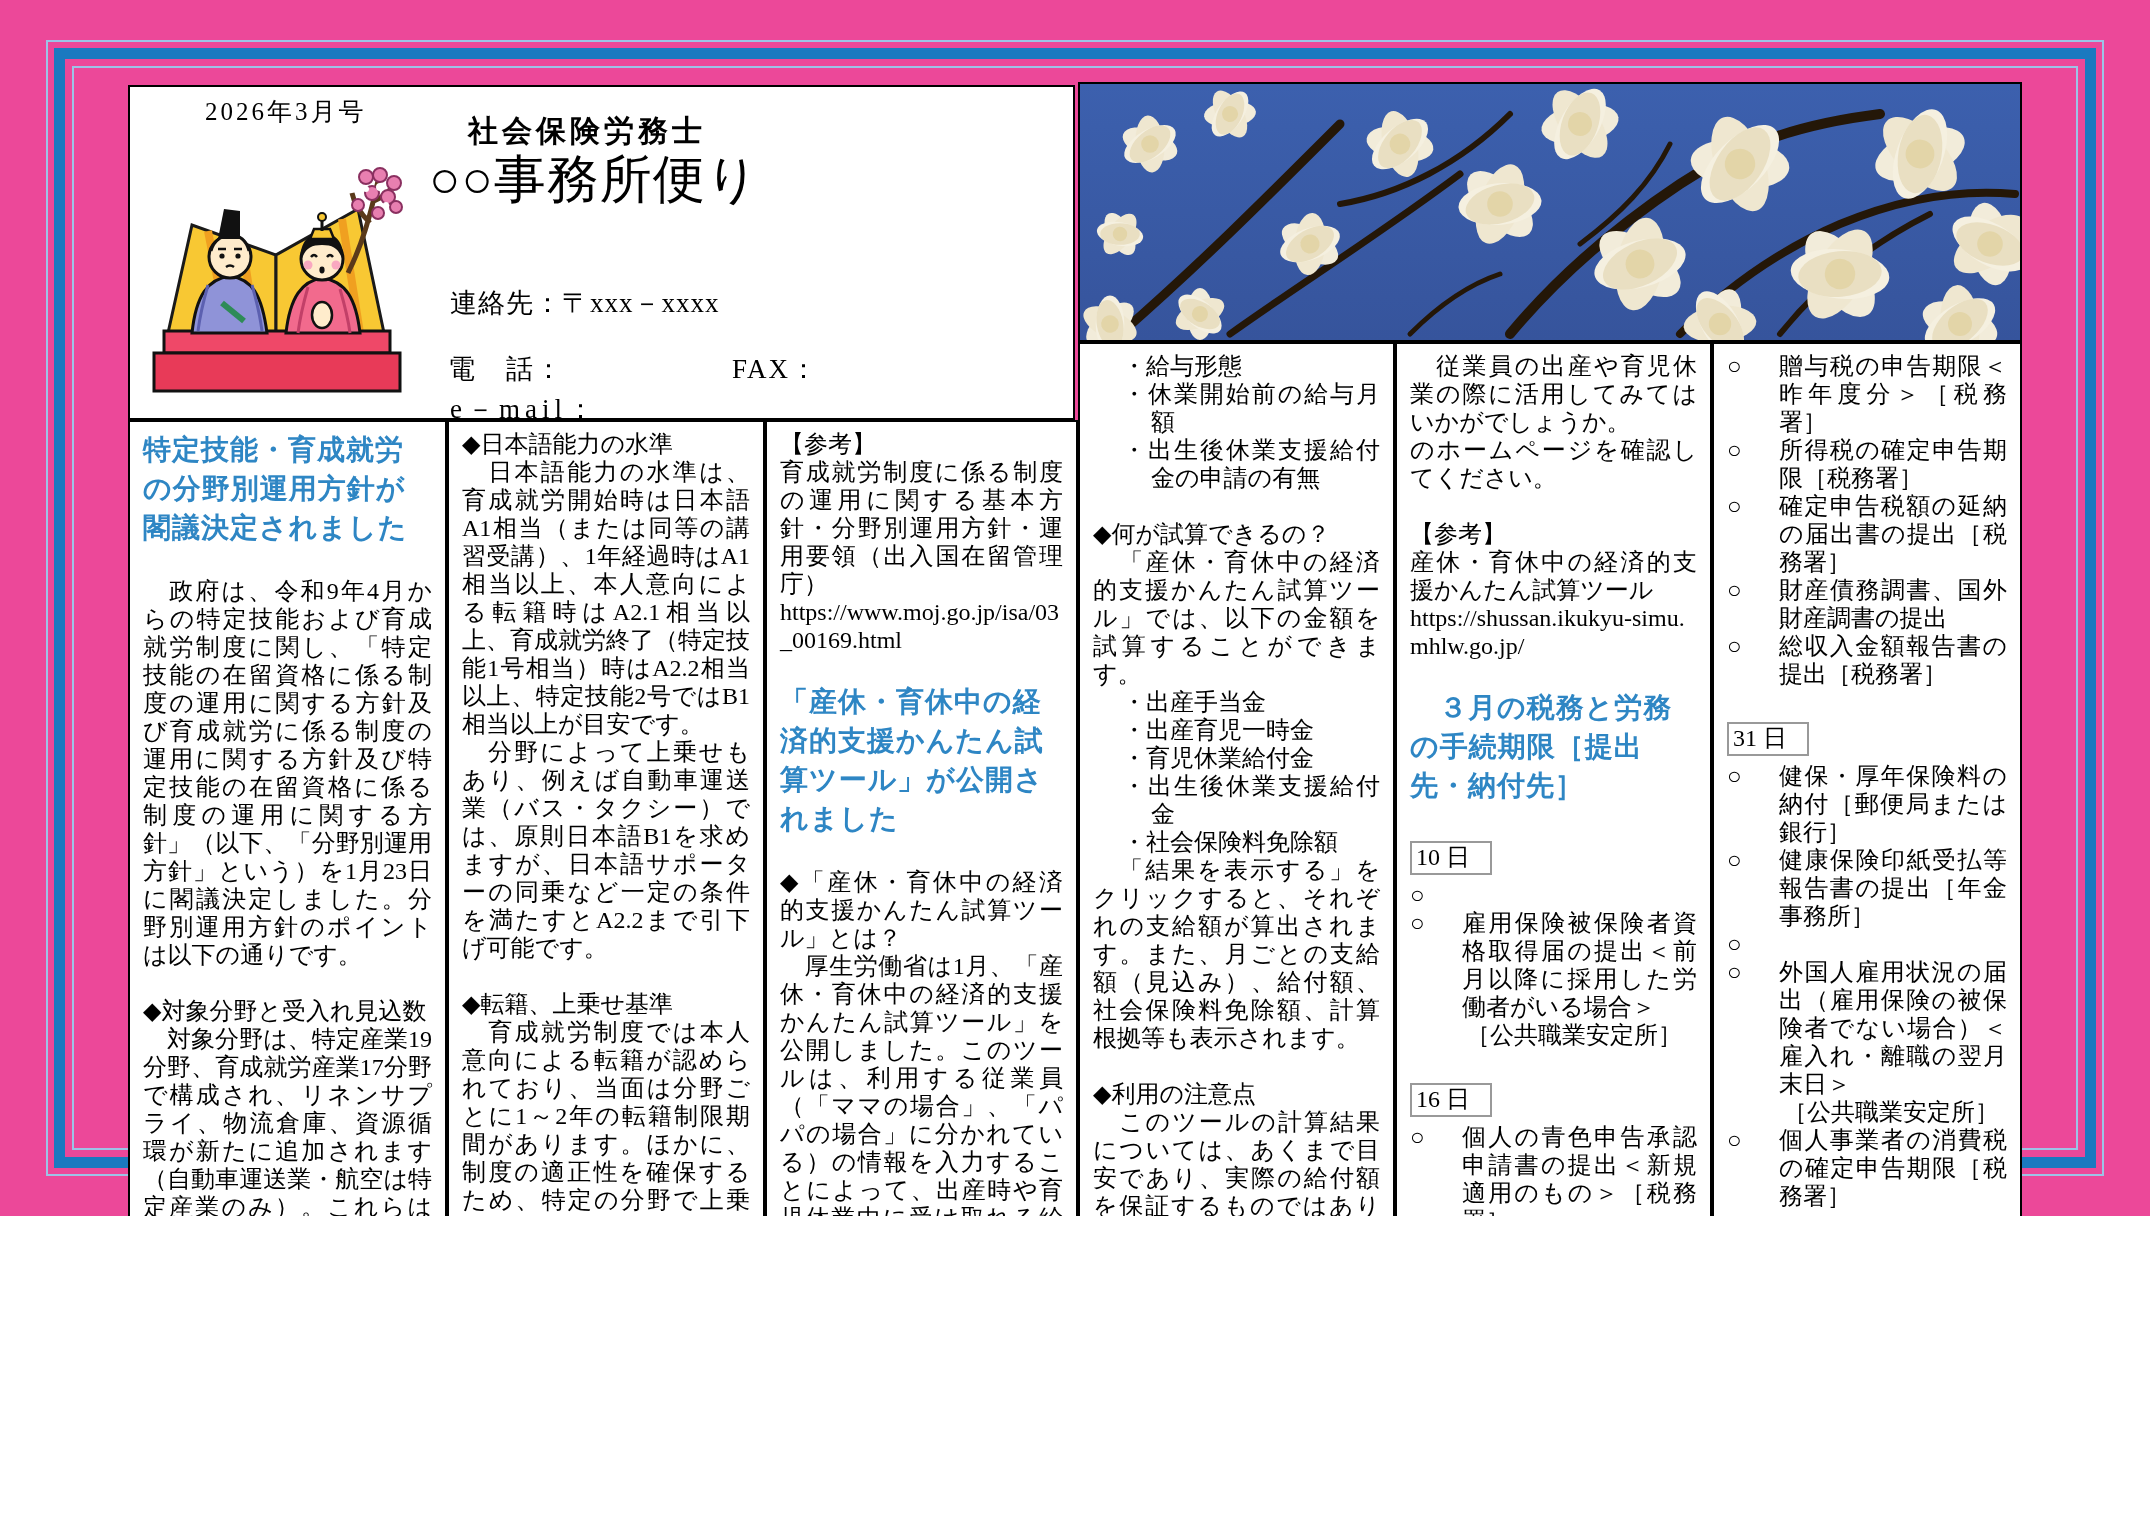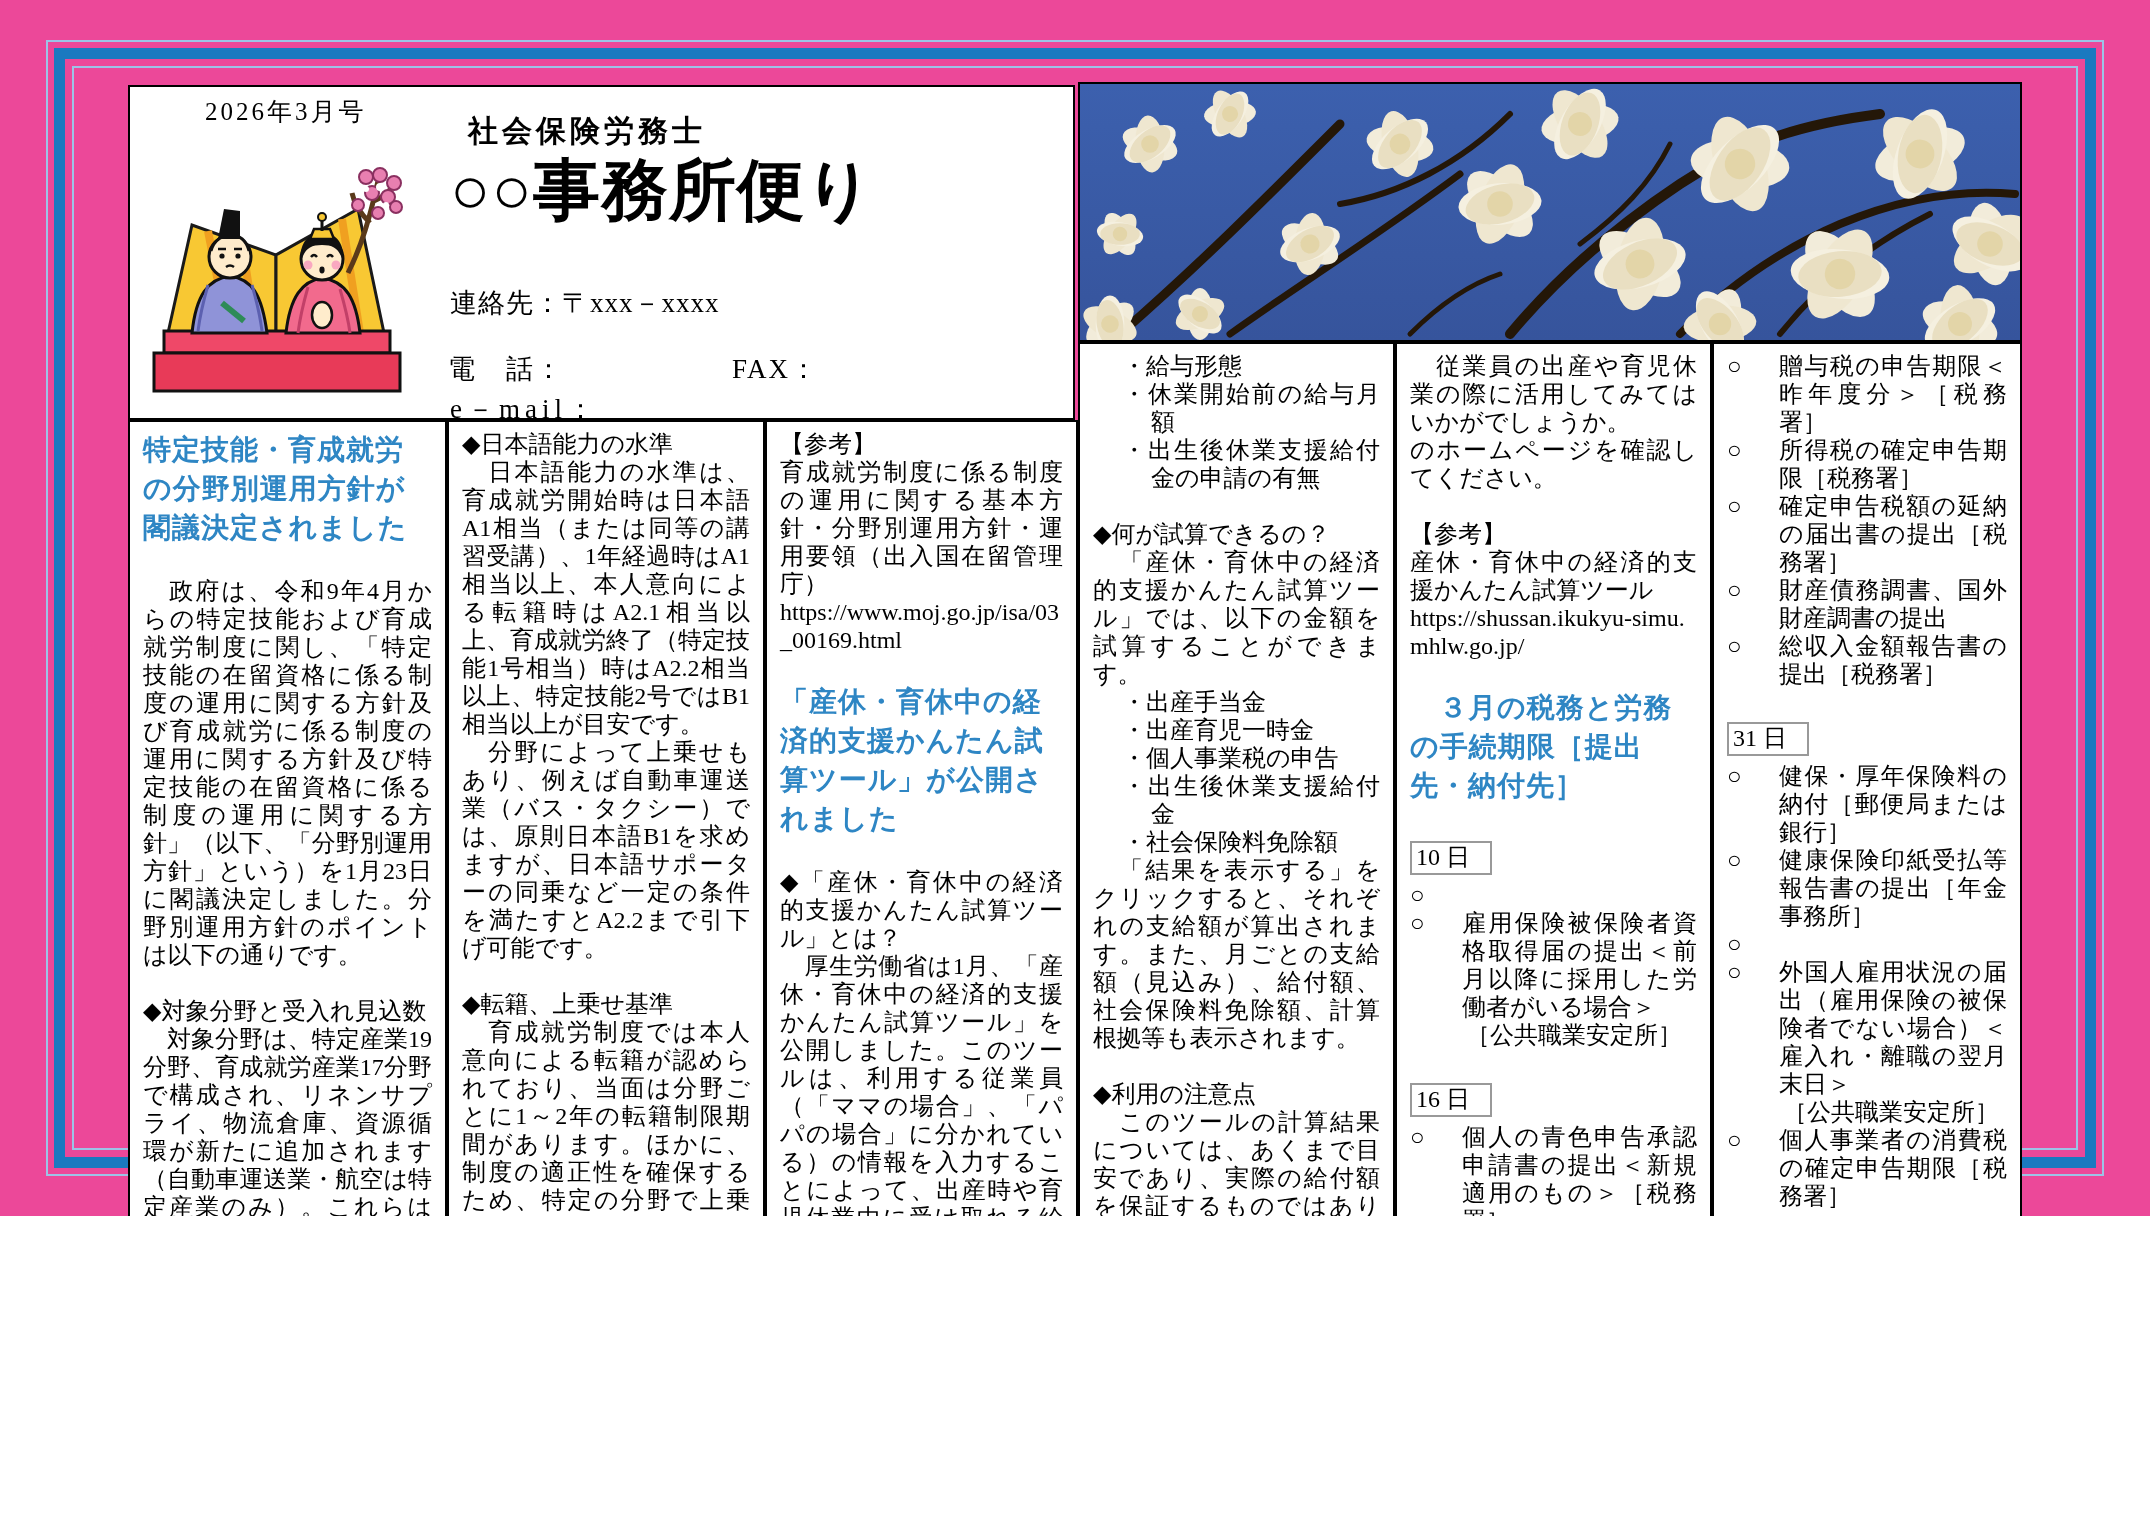--- a/index.html
+++ b/index.html
@@ -19,21 +19,21 @@
   #col2{left:447px; top:420px;width:318px;height:998px;}
   #col3{left:765px; top:420px;width:313px;height:998px;}
   #col4{left:1078px;top:342px;width:317px;height:1076px;}
   #col5{left:1395px;top:342px;width:317px;height:1076px;}
   #col6{left:1712px;top:342px;width:310px;height:1076px;}
 
   
   #issue{position:absolute;left:75px;top:8px;font-size:25px;letter-spacing:3px;}
   #subtitle{position:absolute;left:338px;top:24px;font-size:30px;letter-spacing:4px;
             font-family:"Liberation Sans","DejaVu Sans",sans-serif;font-weight:600;}
-  #title{position:absolute;left:320px;top:58px;font-size:67px;font-weight:700;letter-spacing:1px;
+  #title{position:absolute;left:299px;top:58px;font-size:52px;font-weight:400;letter-spacing:1px;
          font-family:"Liberation Sans","DejaVu Sans",sans-serif;}
   #contact{position:absolute;left:320px;top:198px;font-size:27px;letter-spacing:1px;}
   #phone{position:absolute;left:318px;top:264px;font-size:27px;letter-spacing:2px;}
   #fax{position:absolute;left:602px;top:264px;font-size:27px;letter-spacing:2px;}
   #email{position:absolute;left:320px;top:304px;font-size:27px;letter-spacing:5px;}
   #hina{position:absolute;left:18px;top:66px;width:256px;height:250px;}
 
   
   .p,.h,.url,.ind2,.dot{text-align:justify;margin:0;}
   .h{margin:0;}
@@ -198,21 +198,21 @@
     </div>
   <div id="col4" class="cell col">
       <div class="dot">・給与形態</div>
       <div class="dot">・休業開始前の給与月額</div>
       <div class="dot">・出生後休業支援給付金の申請の有無</div>
       <div class="sp"></div>
       <div class="h">◆何が試算できるの？</div>
       <div class="p">　「産休・育休中の経済的支援かんたん試算ツール」では、以下の金額を試算することができます。</div>
       <div class="dot">・出産手当金</div>
       <div class="dot">・出産育児一時金</div>
-      <div class="dot">・個人事業税の申告</div>
+      <div class="dot">・育児休業給付金</div>
       <div class="dot">・出生後休業支援給付金</div>
       <div class="dot">・社会保険料免除額</div>
       <div class="p">　「結果を表示する」をクリックすると、それぞれの支給額が算出されます。また、月ごとの支給額（見込み）、給付額、社会保険料免除額、計算根拠等も表示されます。</div>
       <div class="sp"></div>
       <div class="h">◆利用の注意点</div>
       <div class="p">　このツールの計算結果については、あくまで目安であり、実際の給付額を保証するものではありません。また、各制度の要件（被保険者資格、勤務状況、休業期間など）を満たさない場合は支給の対象になりません。</div>
       <div class="p">　実際に制度を利用するためには、勤務先や健康保険組合、ハローワークなどでの手続きが必要です。詳細な制度内容や申請方法については、厚生労働省や協会けんぽ等</div>
     </div>
   <div id="col5" class="cell col">
       <div class="p">　従業員の出産や育児休業の際に活用してみてはいかがでしょうか。</div>

